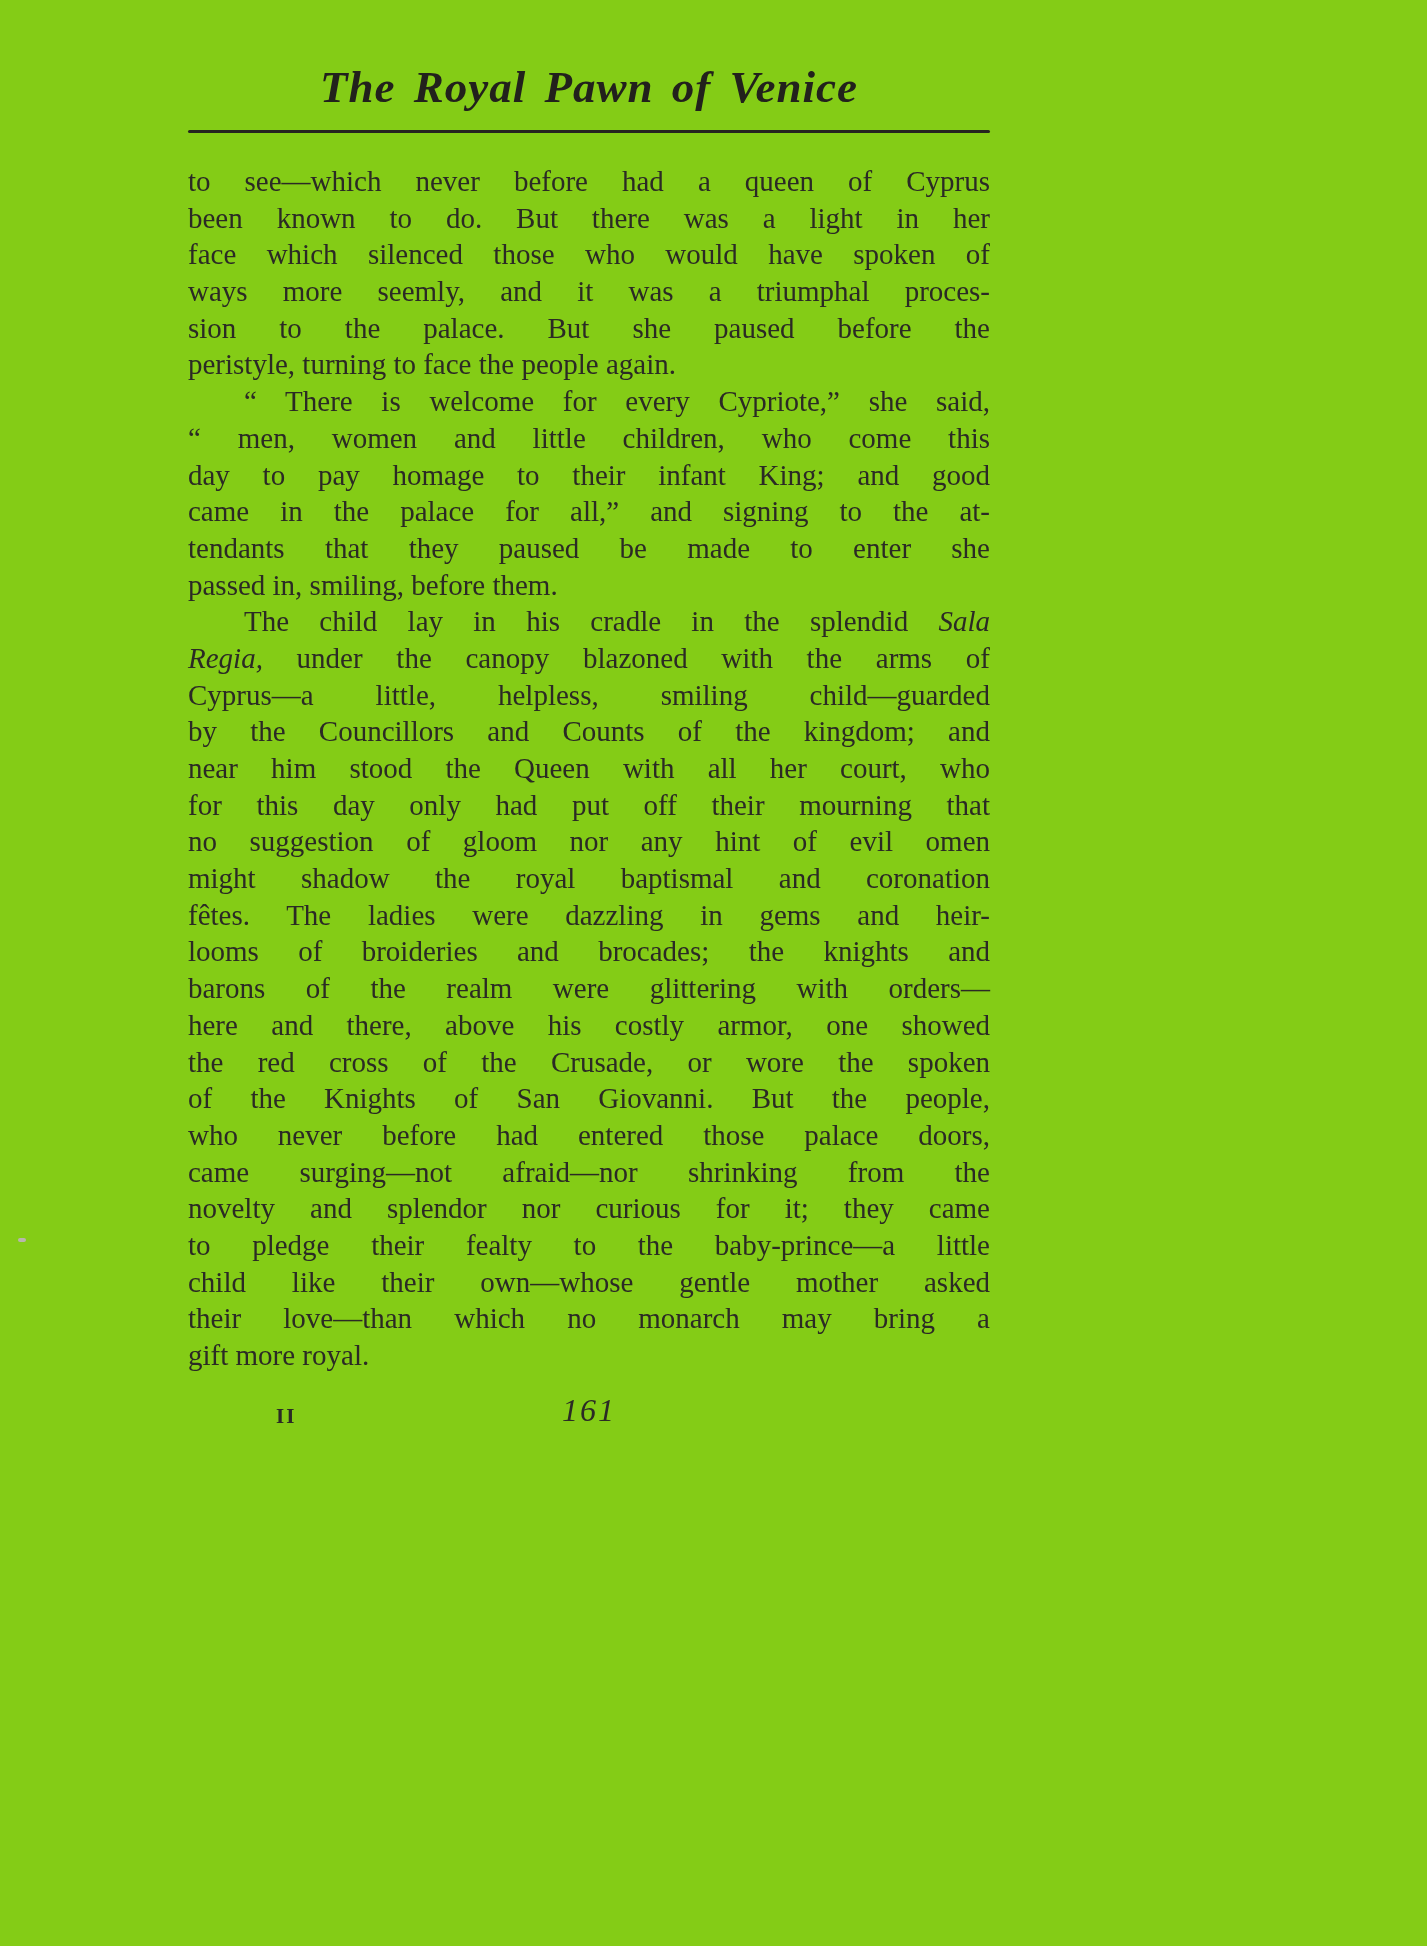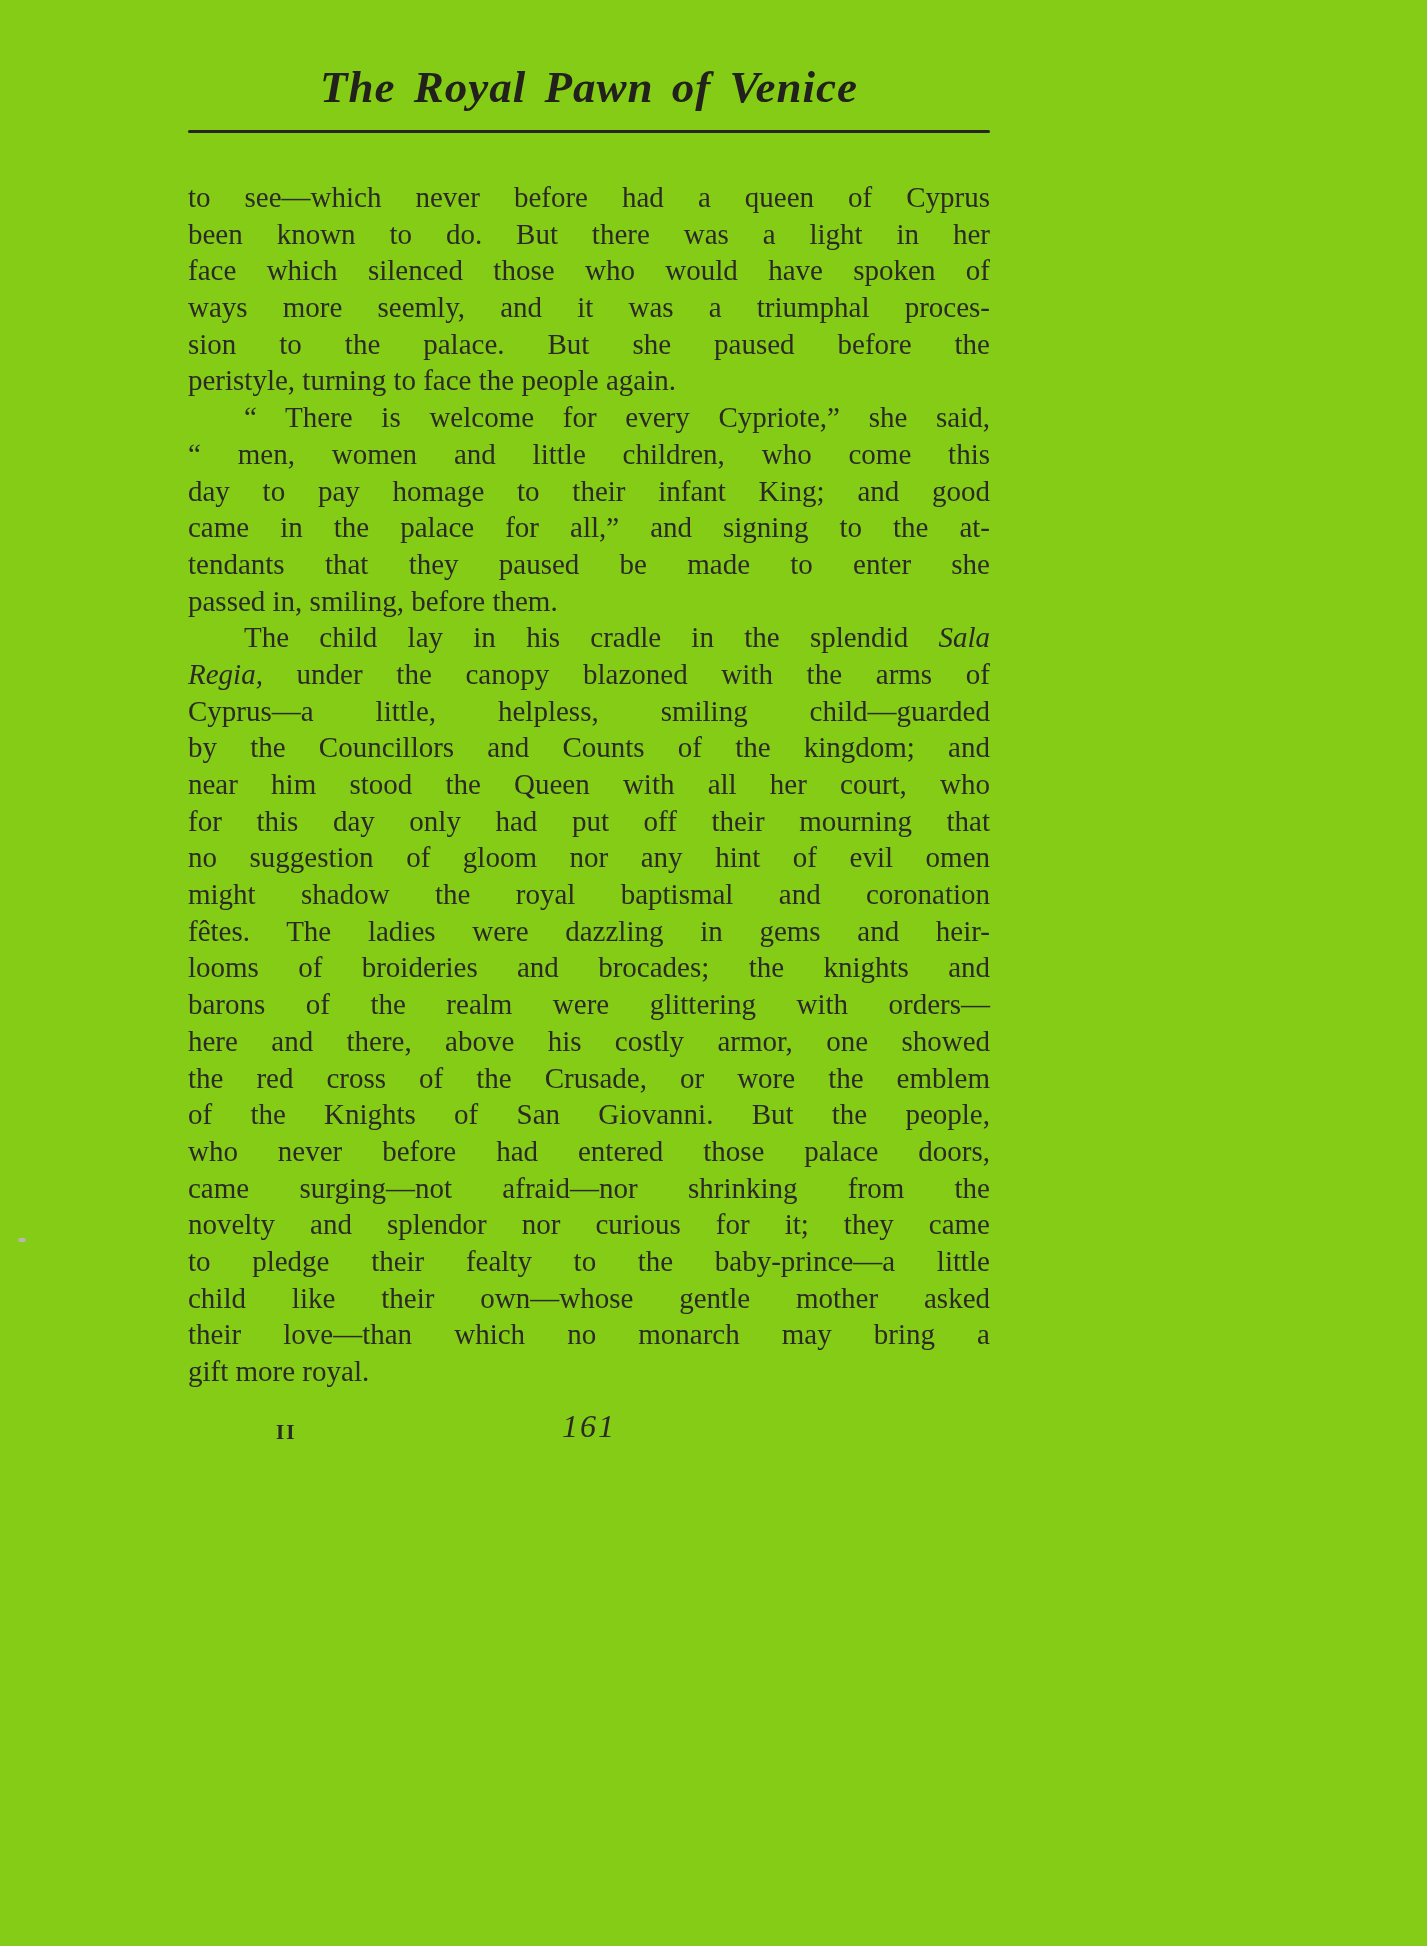--- a/index.html
+++ b/index.html
@@ -32,21 +32,21 @@
     letter-spacing: 1px;
     color: #22211c;
   }
   .title-rule {
     height: 3px;
     background: #26251f;
     margin-top: 12px;
     border-radius: 2px;
   }
   .body-text {
-    margin-top: 46px;
+    margin-top: 30px;
     font-size: 29px;
   }
   .paragraph {
     margin: 0;
   }
   .line {
     height: 36.7px;
     line-height: 36.7px;
     text-align: justify;
     text-align-last: justify;
@@ -123,21 +123,21 @@
           <div class="line">Cyprus—a little, helpless, smiling child—guarded</div>
           <div class="line">by the Councillors and Counts of the kingdom; and</div>
           <div class="line">near him stood the Queen with all her court, who</div>
           <div class="line">for this day only had put off their mourning that</div>
           <div class="line">no suggestion of gloom nor any hint of evil omen</div>
           <div class="line">might shadow the royal baptismal and coronation</div>
           <div class="line">fêtes.  The ladies were dazzling in gems and heir-</div>
           <div class="line">looms of broideries and brocades; the knights and</div>
           <div class="line">barons of the realm were glittering with orders—</div>
           <div class="line">here and there, above his costly armor, one showed</div>
-          <div class="line">the red cross of the Crusade, or wore the emblem</div>
+          <div class="line">the red cross of the Crusade, or wore the spoken</div>
           <div class="line">of the Knights of San Giovanni.  But the people,</div>
           <div class="line">who never before had entered those palace doors,</div>
           <div class="line">came surging—not afraid—nor shrinking from the</div>
           <div class="line">novelty and splendor nor curious for it; they came</div>
           <div class="line">to pledge their fealty to the baby-prince—a little</div>
           <div class="line">child like their own—whose gentle mother asked</div>
           <div class="line">their love—than which no monarch may bring a</div>
           <div class="line last">gift more royal.</div>
         </div>
       </div>

